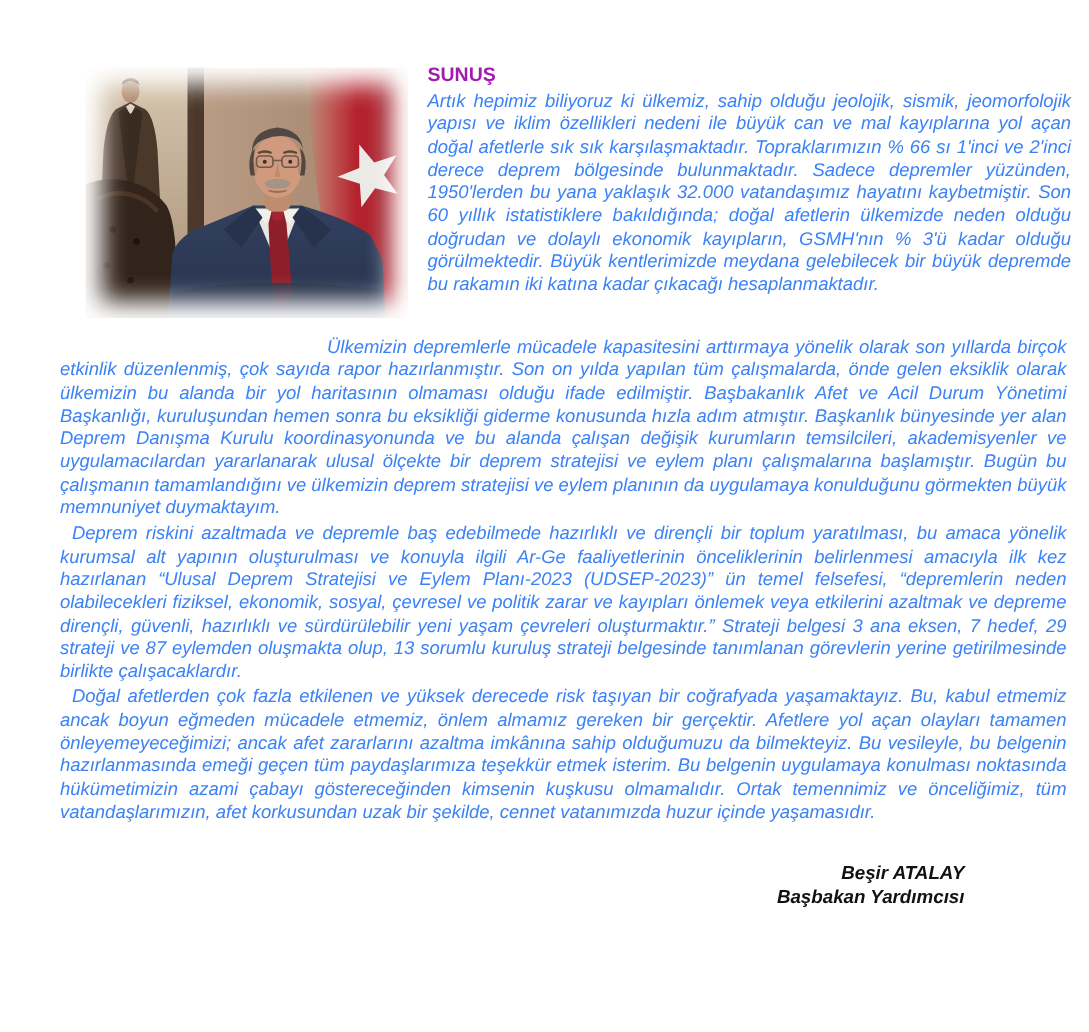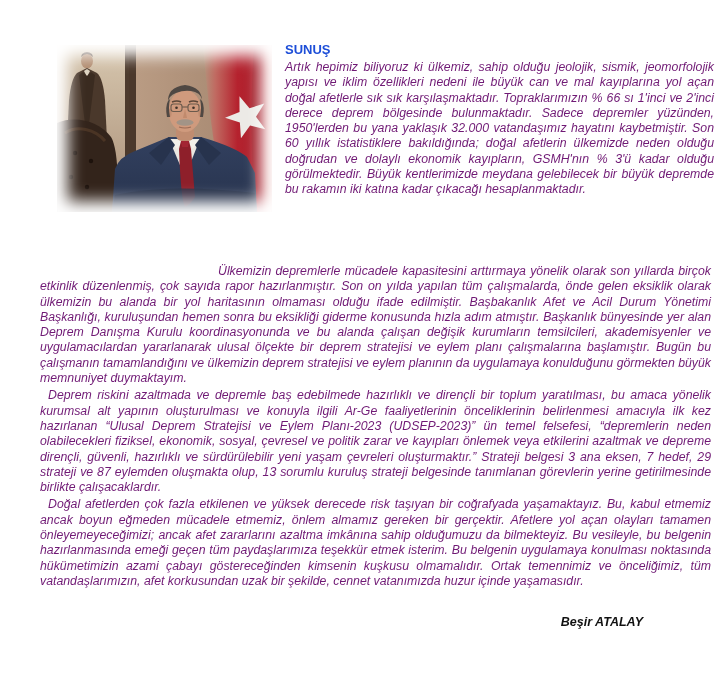--- a/index.html
+++ b/index.html
@@ -25,28 +25,28 @@
     position:absolute;left:285px;top:42px;width:429px;
   }
   .heading{
     font-weight:bold;font-style:normal;
     font-size:13px;line-height:16px;
     margin:0 0 2px 0;
   }
   .para{
     font-style:italic;
     font-size:12.3px;line-height:15.3px;
-    color:#701a75;
+    color:#3b82f6;
     text-align:justify;
     margin:0;
   }
   .body-col{
     position:absolute;left:40px;top:224px;width:671px;
   }
-  .indent-deep{text-indent:178px;margin-top:40px;}
+  .indent-deep{text-indent:178px;}
   .indent-small{text-indent:8px;}
   .gap{margin-top:2px;}
   .signature{
     margin:26px 0 0 393px;
     width:210px;
     text-align:right;
     font-style:italic;font-weight:bold;
     font-size:12.5px;line-height:15.5px;
     color:#111;
   }
@@ -136,27 +136,28 @@
       <circle cx="119.5" cy="62.8" r="1.3" fill="#3a2e26"></circle>
       <circle cx="136.5" cy="62.8" r="1.3" fill="#3a2e26"></circle>
 
       <path d="M128,64 L126,73 L130,73 Z" fill="#bd8668" opacity="0.8"></path>
       <ellipse cx="128" cy="77.5" rx="8.5" ry="3.2" fill="#a29487"></ellipse>
       <path d="M122,82 Q128,84 134,82" stroke="#9a6b55" stroke-width="1.2" fill="none"></path>
     </svg>
   </div>
 
   <div class="right-col">
-    <div class="heading" style="color:#1d4ed8">SUNUŞ</div>
+    <div class="heading" style="color:#a21caf">SUNUŞ</div>
     <p class="para">Artık hepimiz biliyoruz ki ülkemiz,  sahip olduğu jeolojik, sismik, jeomorfolojik yapısı ve  iklim özellikleri nedeni ile büyük can ve mal kayıplarına yol açan doğal afetlerle sık sık karşılaşmaktadır. Topraklarımızın % 66 sı 1'inci ve 2'inci derece deprem bölgesinde bulunmaktadır. Sadece depremler yüzünden, 1950'lerden bu yana yaklaşık 32.000 vatandaşımız hayatını kaybetmiştir. Son 60 yıllık istatistiklere bakıldığında; doğal afetlerin ülkemizde neden olduğu doğrudan ve dolaylı ekonomik kayıpların, GSMH'nın % 3'ü kadar olduğu görülmektedir. Büyük kentlerimizde meydana gelebilecek bir büyük depremde bu rakamın iki katına kadar çıkacağı hesaplanmaktadır.</p>
   </div>
 
   <div class="body-col">
     <p class="para indent-deep">Ülkemizin depremlerle mücadele kapasitesini arttırmaya yönelik olarak son yıllarda birçok etkinlik düzenlenmiş, çok sayıda rapor hazırlanmıştır. Son on yılda yapılan tüm çalışmalarda, önde gelen eksiklik olarak ülkemizin bu alanda bir yol haritasının olmaması olduğu ifade edilmiştir. Başbakanlık Afet ve Acil Durum Yönetimi Başkanlığı, kuruluşundan hemen sonra bu eksikliği giderme konusunda hızla adım atmıştır. Başkanlık bünyesinde yer alan Deprem Danışma Kurulu koordinasyonunda ve bu alanda çalışan değişik kurumların temsilcileri, akademisyenler ve uygulamacılardan yararlanarak ulusal ölçekte bir deprem stratejisi ve eylem planı çalışmalarına başlamıştır. Bugün bu çalışmanın  tamamlandığını ve ülkemizin deprem stratejisi ve eylem planının da uygulamaya konulduğunu görmekten büyük memnuniyet duymaktayım.</p>
     <p class="para indent-small gap">Deprem riskini azaltmada ve depremle baş edebilmede hazırlıklı ve dirençli bir toplum yaratılması, bu amaca yönelik kurumsal alt yapının oluşturulması ve konuyla ilgili Ar-Ge faaliyetlerinin önceliklerinin belirlenmesi amacıyla ilk kez hazırlanan “Ulusal Deprem Stratejisi ve Eylem Planı-2023 (UDSEP-2023)” ün temel felsefesi, “depremlerin neden olabilecekleri fiziksel, ekonomik, sosyal, çevresel ve politik zarar ve kayıpları önlemek veya etkilerini azaltmak ve depreme dirençli, güvenli, hazırlıklı ve sürdürülebilir yeni yaşam çevreleri oluşturmaktır.” Strateji belgesi 3 ana eksen, 7 hedef, 29 strateji ve 87 eylemden oluşmakta olup, 13 sorumlu kuruluş strateji belgesinde tanımlanan görevlerin yerine getirilmesinde birlikte çalışacaklardır.</p>
     <p class="para indent-small gap">Doğal afetlerden çok fazla etkilenen ve yüksek derecede risk taşıyan bir coğrafyada yaşamaktayız. Bu, kabul etmemiz ancak boyun eğmeden mücadele etmemiz, önlem almamız gereken bir gerçektir. Afetlere yol açan olayları tamamen önleyemeyeceğimizi; ancak afet zararlarını azaltma imkânına sahip olduğumuzu da bilmekteyiz. Bu vesileyle, bu belgenin hazırlanmasında emeği geçen tüm paydaşlarımıza teşekkür etmek isterim. Bu belgenin uygulamaya konulması noktasında hükümetimizin azami çabayı göstereceğinden kimsenin kuşkusu olmamalıdır. Ortak temennimiz ve önceliğimiz, tüm vatandaşlarımızın, afet korkusundan uzak bir şekilde, cennet vatanımızda huzur içinde yaşamasıdır.</p>
 
     <div class="signature">
       <div>Beşir ATALAY</div>
+      <div>Başbakan Yardımcısı</div>
     </div>
   </div>
 
 </div>
 
 </body></html>

